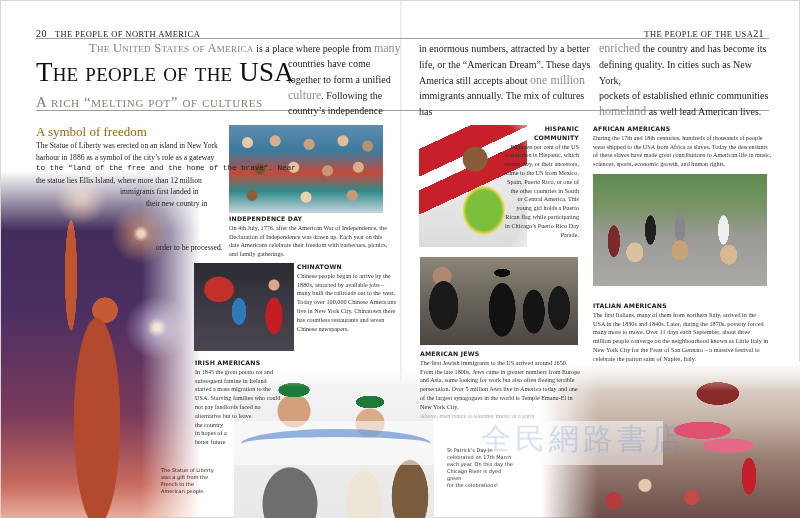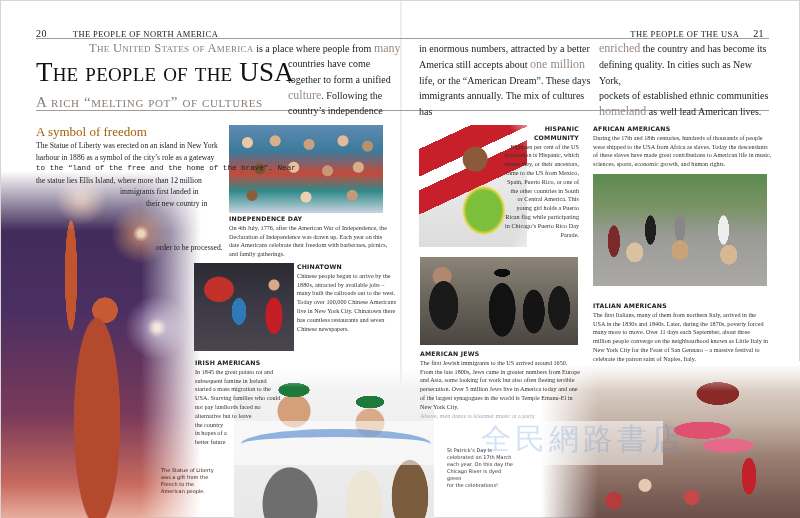--- a/index.html
+++ b/index.html
@@ -6,23 +6,23 @@
   html, body { width: 800px; height: 518px; overflow: hidden; background: #fff; }
   body { position: relative; font-family: "Liberation Serif", "DejaVu Serif", serif; color: #1c1c1c; }
 
   .spread { position: absolute; left: 0; top: 0; width: 800px; height: 518px; background: #fff; border: 1px solid #d6d6d6; }
   .gutter { position: absolute; left: 399px; top: 0; width: 2px; height: 518px; background: linear-gradient(90deg, #e8e8e8, #f6f6f6); }
 
   
   .rh { position: absolute; top: 27px; font-size: 8.5px; letter-spacing: 0.4px; color: #222; }
   .rh .num { font-size: 10px; }
   .rh-left { left: 35px; }
-  .rh-left .num { margin-right: 26px; font-family: Liberation Serif, serif; }
+  .rh-left .num { margin-right: 8px; font-family: Liberation Serif, serif; }
   .rh-right { right: 35px; text-align: right; }
-  .rh-right .num { margin-left: 14px; }
+  .rh-right .num { }
   .rule { position: absolute; height: 1px; background: #9e9e9e; }
 
   
   .title { position: absolute; left: 35px; top: 58px; font-size: 27px; letter-spacing: 0.2px; color: #111; font-variant: small-caps; line-height: 1; white-space: nowrap; }
   .subtitle { position: absolute; left: 35px; top: 93px; font-size: 15px; color: #8a7d74; font-variant: small-caps; letter-spacing: 0.6px; }
   .intro { position: absolute; font-size: 10px; line-height: 15.8px; color: #222; }
   .intro .accent { color: #9a8a80; font-size: 12px; }
   .intro .lead { color: #8a7d74; font-variant: small-caps; font-size: 12.5px; letter-spacing: 0.3px; }
 
   
@@ -162,22 +162,22 @@
     <span class="lead">The United States of America</span><span> is a place where people from </span><span class="accent">many</span>
   </div>
   <div class="intro" style="left:287px; top:55px; width:110px;">
     <div>countries have come</div>
     <div>together to form a unified</div>
     <div><span class="accent">culture</span><span>. Following the</span></div>
     <div>country’s independence</div>
   </div>
   <div class="intro" style="left:418px; top:40px; width:175px;">
     <div>in enormous numbers, attracted by a better</div>
+    <div>life, or the “American Dream”. These days</div>
     <div><span>America still accepts about </span><span class="accent">one million</span></div>
-    <div>life, or the “American Dream”. These days</div>
     <div>immigrants annually. The mix of cultures has</div>
   </div>
   <div class="intro" style="left:598px; top:40px; width:175px;">
     <div><span class="accent">enriched</span><span> the country and has become its</span></div>
     <div>defining quality. In cities such as New York,</div>
     <div>pockets of established ethnic communities</div>
     <div><span class="accent">homeland</span><span> as well lead American lives.</span></div>
   </div>
 
   <div class="photo liberty"></div>

